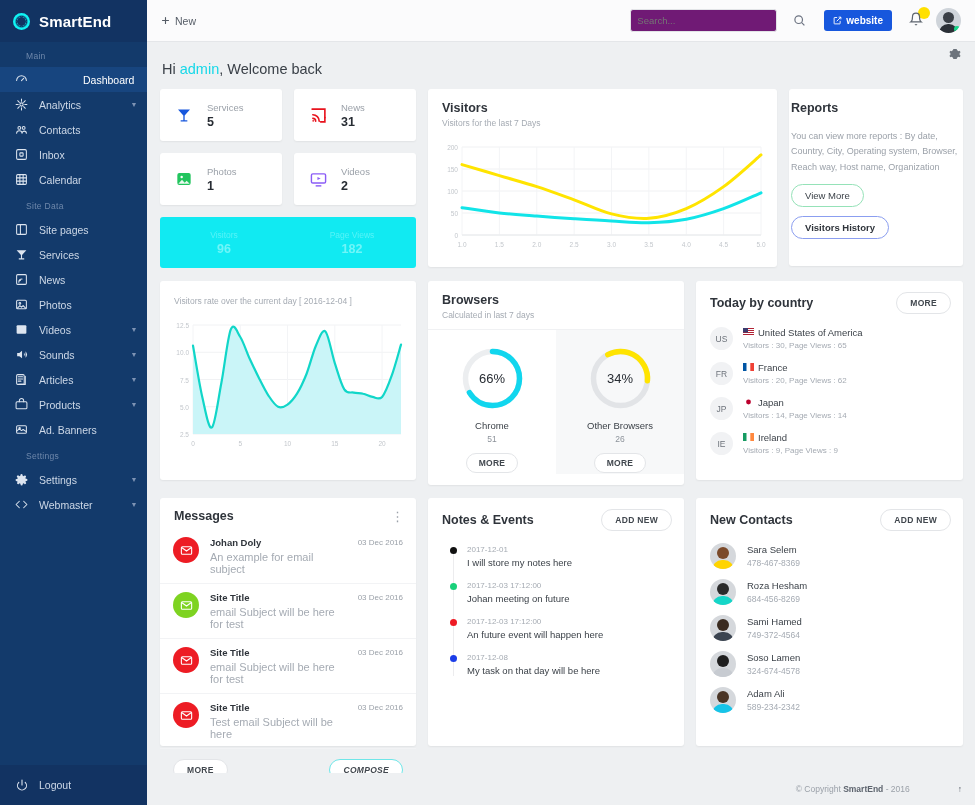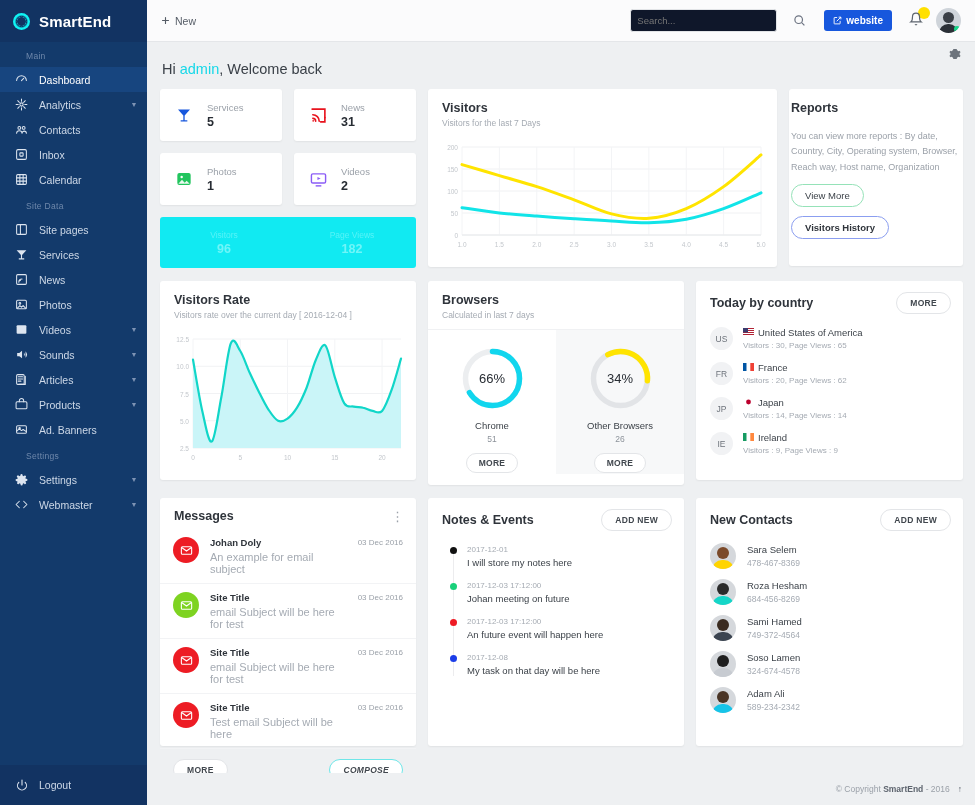--- a/index.html
+++ b/index.html
@@ -32,21 +32,21 @@
   .brand-name { color:#fff; font-size:15px; font-weight:bold; letter-spacing:.2px; }
 
   .nav-section {
     font-size: 8.5px; color: #6f88ab; padding: 9px 0 6px 26px;
     letter-spacing:.3px;
   }
   .nav-item {
     display:flex; align-items:center; height:25px; padding-left:13px;
     font-size:10.5px; color:#cdd8e7; cursor:pointer; position:relative;
   }
-  .nav-item.active { background:#17457f; color:#fff; }
+  .nav-item.active { background:#17457f; color:#fff;gap:44px; }
   .nav-ico {
     width:17px; flex:0 0 17px; display:flex; align-items:center;
     justify-content:center; color:#e3eaf4; margin-right:9px;
   }
   .nav-ico svg { display:block; }
   .nav-label { flex:1; }
   .nav-caret {
     width:14px; font-size:7px; color:#7d93b4; text-align:center; margin-right:6px;
   }
   .nav-logout {
@@ -63,21 +63,21 @@
     height:42px; background:#fbfbfc; border-bottom:1px solid #e4e6e9;
     display:flex; align-items:center; padding:0 14px; flex:0 0 42px;
   }
   .new-btn {
     display:flex; align-items:center; gap:5px; font-size:10.5px;
     color:#555c66; cursor:pointer;
   }
   .topbar-spacer { flex:1; }
   .search-wrap {
     width:147px; height:23px; border:1px solid #e2e4e7; border-radius:3px;
-    background:#0f172a; display:flex; align-items:center; padding:0 6px;
+    background:#701a75; display:flex; align-items:center; padding:0 6px;
   }
   .search-wrap input {
     border:0; outline:0; flex:1; font-size:9.5px; color:#888e96;
     font-family:"Liberation Sans", sans-serif; background:transparent;
   }
   .search-ico { margin-left:16px; color:#6b7280; cursor:pointer; display:flex; }
   .website-btn {
     margin-left:18px; background:#1757dd; color:#fff; font-size:10px;
     font-weight:bold; border-radius:3px; height:21px; display:flex;
     align-items:center; gap:4px; padding:0 9px; cursor:pointer;
@@ -234,21 +234,21 @@
     background:#d5d8dc; position:relative; overflow:hidden;
   }
   .c-av .head { position:absolute; left:7px; top:4px; width:12px; height:12px; border-radius:50%; }
   .c-av .body { position:absolute; left:2px; top:17px; width:22px; height:14px; border-radius:10px 10px 0 0; }
   .c-name { font-size:9.5px; color:#3c4249; }
   .c-phone { font-size:8.5px; color:#a5abb3; margin-top:3px; }
 
   
   #footer {
     height:32px; flex:0 0 32px; display:flex; align-items:center;
-    justify-content:flex-end; padding-right:13px; font-size:8.5px; color:#9ba1a9;
+    justify-content:flex-end; padding-right:13px; font-size:8.5px; color:#9ba1a9;gap:40px;
   }
   #footer b { color:#5d646e; }
   .to-top { margin-left:8px; color:#5d646e; cursor:pointer; }
 </style>
 </head>
 <body>
 
 <div id="sidebar">
   <div class="brand">
     <span class="brand-logo"></span>
@@ -596,21 +596,20 @@
         </div>
         <div>
           <span class="rep-btn blue">Visitors History</span>
         </div>
       </div>
     </div>
 
     <div class="grid-row">
       <div class="card rate-card">
         <div class="card-head">
-          <div class="card-title">Visitors Rate</div>
           <div class="card-sub">Visitors rate over the current day [ 2016-12-04 ]</div>
         </div>
         <div class="chart-area">
           <svg id="rate-svg" width="238" height="133" viewBox="0 0 238 133">
               <line x1="25" y1="117" x2="233" y2="117" stroke="#f1f2f4" stroke-width="1"></line>
               <text x="21" y="120" text-anchor="end" font-size="6.5" fill="#c3c7cc" font-family="&quot;Liberation Sans&quot;, sans-serif">2.5</text>
               <line x1="25" y1="89.75" x2="233" y2="89.75" stroke="#f1f2f4" stroke-width="1"></line>
               <text x="21" y="92.75" text-anchor="end" font-size="6.5" fill="#c3c7cc" font-family="&quot;Liberation Sans&quot;, sans-serif">5.0</text>
               <line x1="25" y1="62.5" x2="233" y2="62.5" stroke="#f1f2f4" stroke-width="1"></line>
               <text x="21" y="65.5" text-anchor="end" font-size="6.5" fill="#c3c7cc" font-family="&quot;Liberation Sans&quot;, sans-serif">7.5</text>

